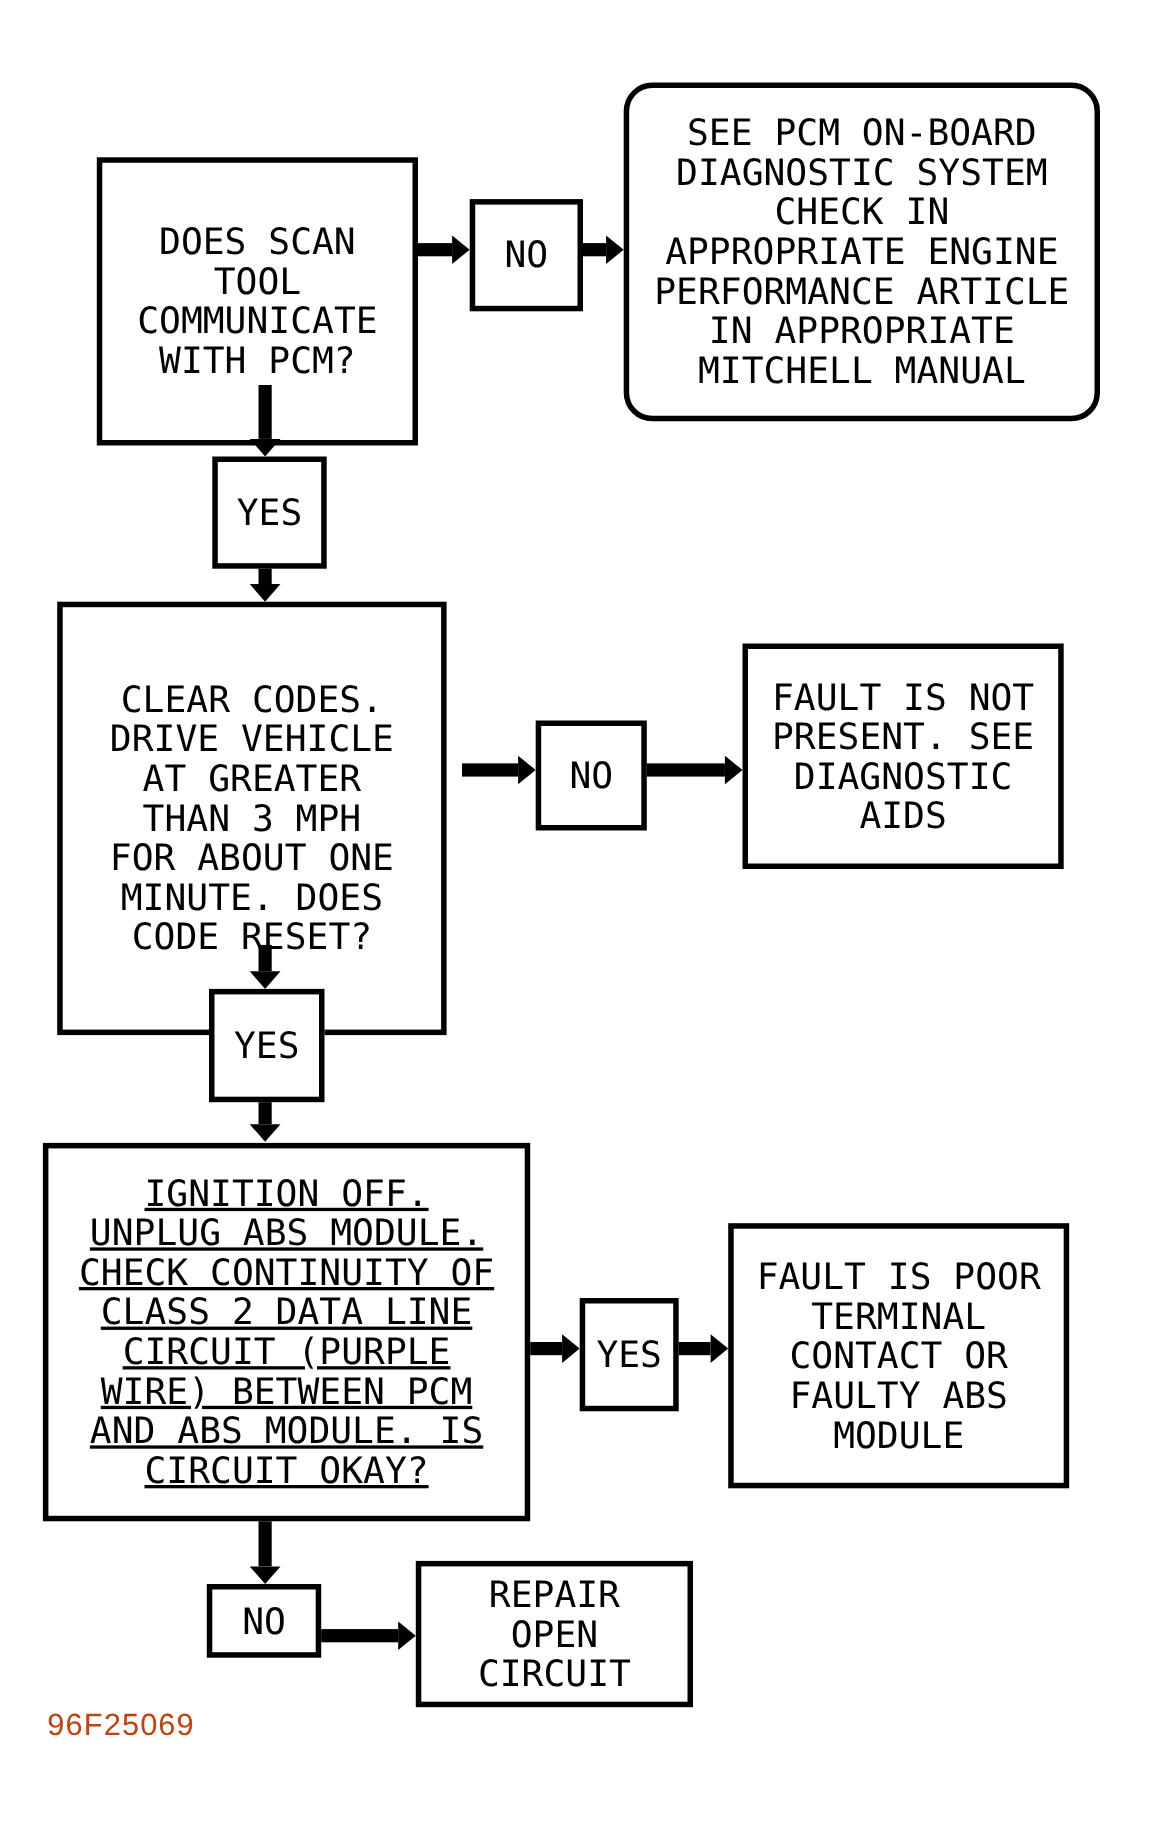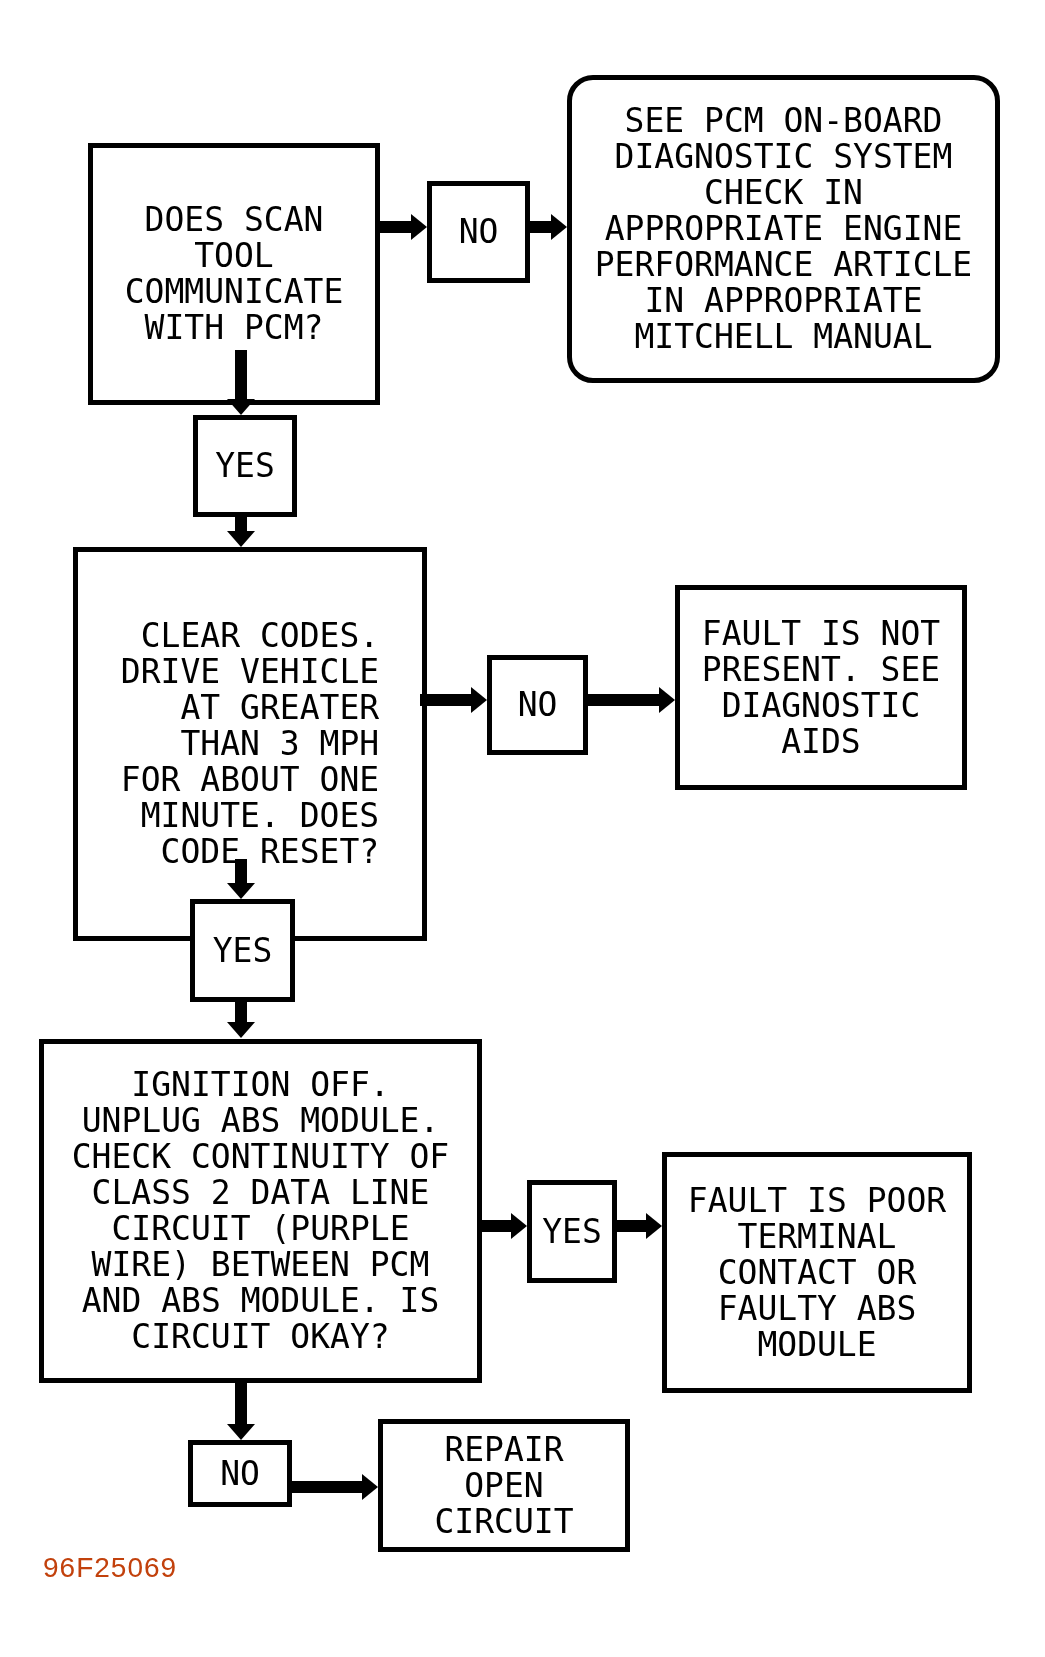--- a/index.html
+++ b/index.html
@@ -120,21 +120,21 @@
 
   <div class="node" style="left:193px; top:415px; width:104px; height:102px;">
     <span>YES</span>
   </div>
 
   <div class="arrow-v" style="left:227px; top:517px;">
     <div class="shaft" style="height:14px;"></div>
     <div class="head"></div>
   </div>
 
-  <div class="node" style="left:73px; top:547px; width:354px; height:394px;text-align:right;">
+  <div class="node" style="left:52px; top:547px; width:354px; height:394px;">
     <span>CLEAR CODES.
 DRIVE VEHICLE
 AT GREATER
 THAN 3 MPH
 FOR ABOUT ONE
 MINUTE. DOES
 CODE RESET?</span>
   </div>
 
   <div class="arrow-h" style="left:420px; top:687px;">
@@ -165,21 +165,21 @@
 
   <div class="node" style="left:190px; top:899px; width:105px; height:103px;">
     <span>YES</span>
   </div>
 
   <div class="arrow-v" style="left:227px; top:1002px;">
     <div class="shaft" style="height:20px;"></div>
     <div class="head"></div>
   </div>
 
-  <div class="node" style="left:39px; top:1039px; width:443px; height:344px;">
+  <div class="node" style="left:39px; top:1039px; width:443px; height:344px;text-decoration:underline;">
     <span>IGNITION OFF.
 UNPLUG ABS MODULE.
 CHECK CONTINUITY OF
 CLASS 2 DATA LINE
 CIRCUIT (PURPLE
 WIRE) BETWEEN PCM
 AND ABS MODULE. IS
 CIRCUIT OKAY?</span>
   </div>
 
@@ -190,21 +190,21 @@
 
   <div class="node" style="left:527px; top:1180px; width:90px; height:103px;">
     <span>YES</span>
   </div>
 
   <div class="arrow-h" style="left:617px; top:1213px;">
     <div class="shaft" style="width:29px;"></div>
     <div class="head"></div>
   </div>
 
-  <div class="node" style="left:662px; top:1112px; width:310px; height:241px;margin-top:40px;">
+  <div class="node" style="left:662px; top:1112px; width:310px; height:241px;">
     <span>FAULT IS POOR
 TERMINAL
 CONTACT OR
 FAULTY ABS
 MODULE</span>
   </div>
 
   <div class="arrow-v" style="left:227px; top:1383px;">
     <div class="shaft" style="height:41px;"></div>
     <div class="head"></div>

